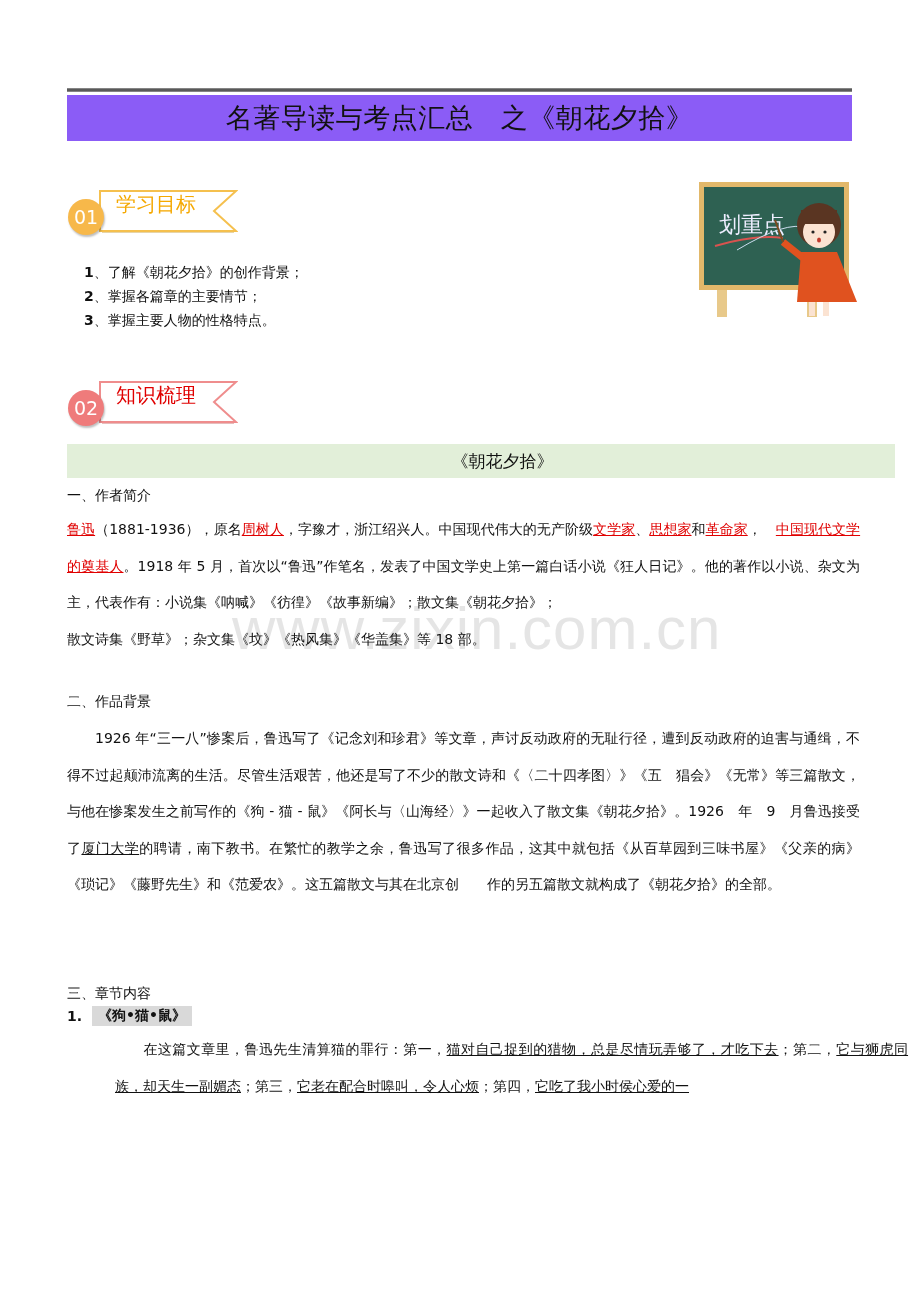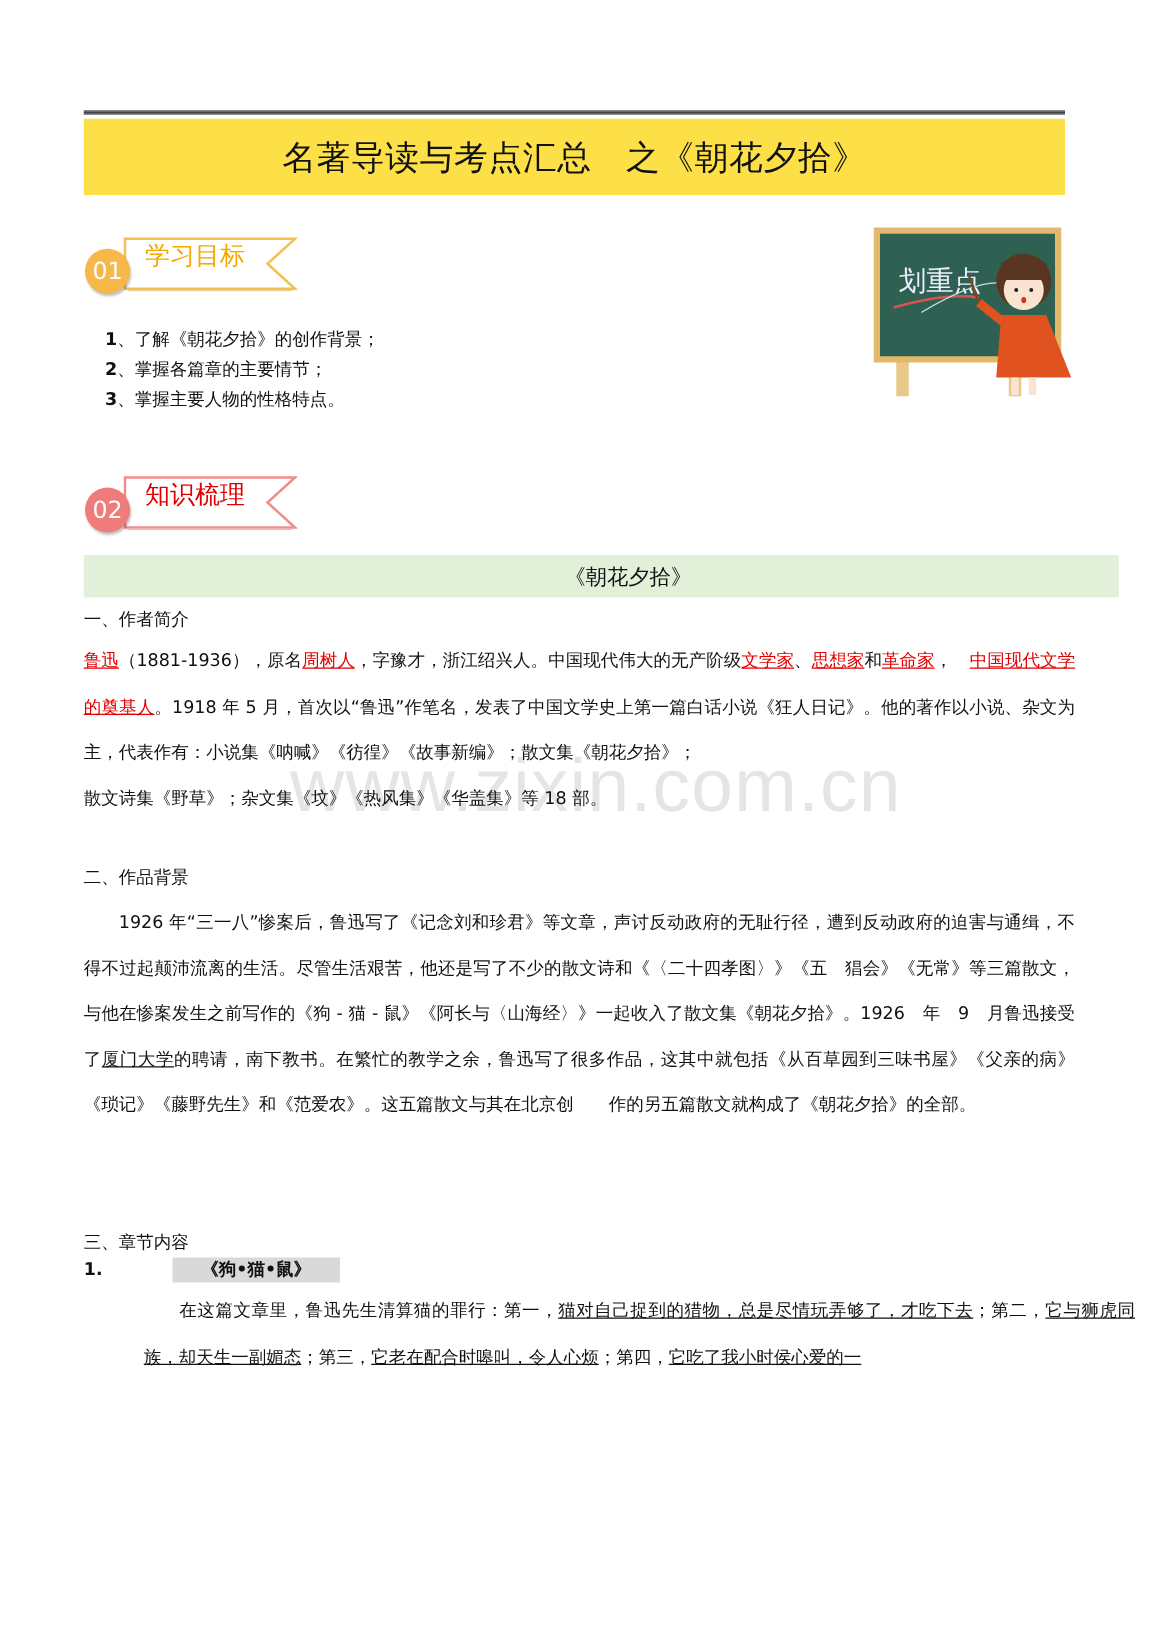--- a/index.html
+++ b/index.html
@@ -1,21 +1,21 @@
 <!DOCTYPE html>
 <html><head>
 <meta charset="utf-8">
 <style>
   html, body { margin: 0; padding: 0; background: #ffffff; }
   body { width: 920px; height: 1301px; position: relative; overflow: hidden;
          font-family: "DejaVu Sans", "Liberation Sans", sans-serif; color: #111; }
   .abs { position: absolute; }
   .top-rule { left: 67px; top: 88px; width: 785px; height: 4px;
               background: linear-gradient(#9a9a9a, #444 50%, #9a9a9a); }
-  .title-bar { left: 67px; top: 95px; width: 785px; height: 61px; background: #fde047;
+  .title-bar { left: 67px; top: 95px; width: 785px; height: 46px; background: #8b5cf6;
                display: flex; align-items: center; justify-content: center; }
   .title-bar span { font-size: 27px; color: #111; letter-spacing: 0.5px; }
 
   .badge-wrap { left: 68px; width: 180px; height: 54px; }
   .ribbon { position: absolute; left: 30px; top: 2px; width: 140px; height: 44px; }
   .ribbon svg { width: 100%; height: 100%; }
   .circle { position: absolute; left: 0; top: 12px; width: 36px; height: 36px; border-radius: 50%;
             color: #fff; font-weight: normal; font-size: 19px; display: flex; align-items: center;
             justify-content: center; box-shadow: 1px 2px 2px rgba(0,0,0,0.25); }
   .ribbon-label { position: absolute; left: 48px; top: 4px; font-size: 20px; }
@@ -27,21 +27,21 @@
 
   .subtitle-bar { left: 67px; top: 444px; width: 785px; height: 34px; background: #e2efd9;
                   display: flex; align-items: center; justify-content: center; font-size: 17px; padding-left: 43px; }
 
   .sec-head { left: 67px; font-size: 14px; }
   .para { left: 67px; width: 793px; font-size: 14px; line-height: 36.5px; text-align: justify; }
   .red { color: #e00000; text-decoration: underline; }
   .ul { text-decoration: underline; }
   .indent { display: inline-block; width: 28px; }
   .chapter-num { left: 67px; top: 1008px; font-size: 14px; font-weight: bold; }
-  .chapter-title { left: 92px; top: 1006px; background: #d9d9d9; padding: 1px 23px; font-size: 14px; font-weight: bold; margin-left: 46px; }
+  .chapter-title { left: 92px; top: 1006px; background: #d9d9d9; padding: 1px 6px; font-size: 14px; font-weight: bold; }
 
   .watermark { left: 232px; top: 594px; font-size: 60px; color: rgba(180,180,180,0.35);
                font-family: "Liberation Sans", sans-serif; letter-spacing: 1px; pointer-events: none; }
 </style>
 </head>
 <body>
 
 <div class="abs top-rule"></div>
 <div class="abs title-bar">
   <span>名著导读与考点汇总　之《朝花夕拾》</span>

